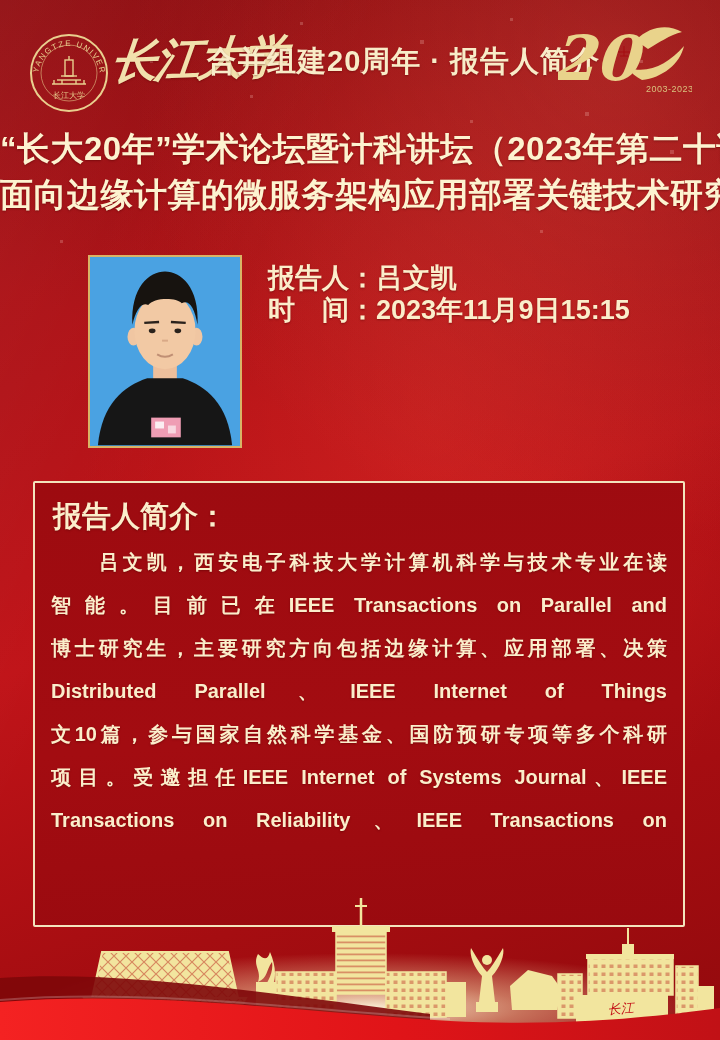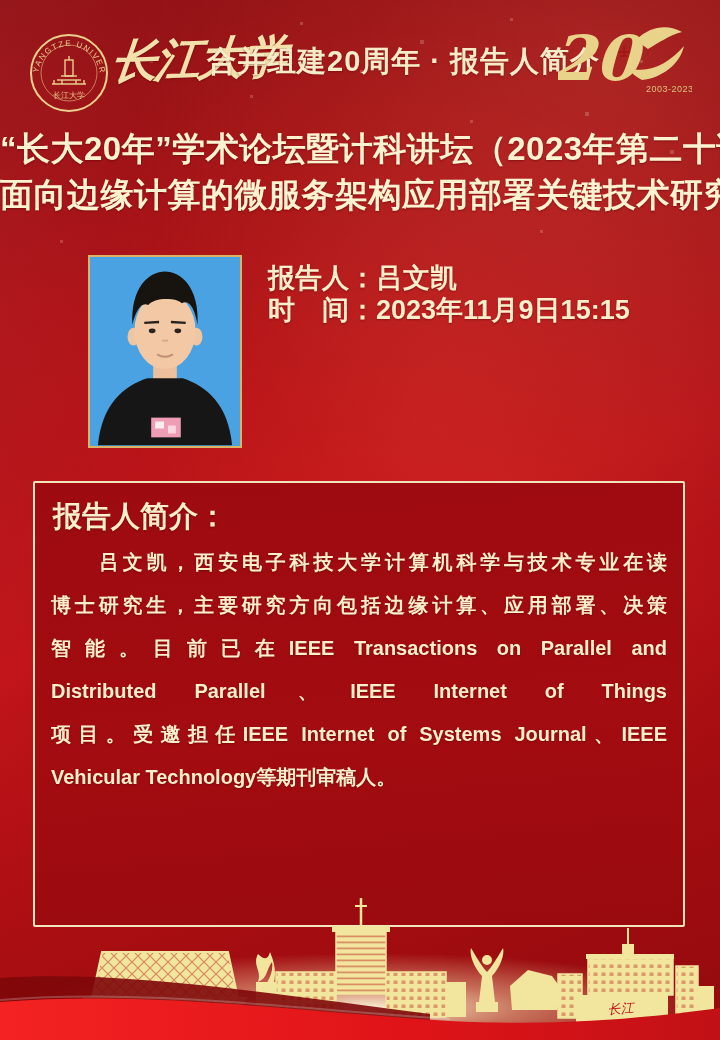--- a/index.html
+++ b/index.html
@@ -167,25 +167,26 @@
   </div>
 
   <div class="info-list">
     <div class="info-row">报告人：吕文凯</div>
     <div class="info-row">时　间：2023年11月9日15:15</div>
   </div>
 
   <div class="intro-box">
     <div class="intro-heading">报告人简介：</div>
     <div class="bio-line bio-first">吕文凯，西安电子科技大学计算机科学与技术专业在读</div>
+    <div class="bio-line">智能。目前已在IEEE Transactions on Parallel and</div>
     <div class="bio-line">博士研究生，主要研究方向包括边缘计算、应用部署、决策</div>
-    <div class="bio-line">智能。目前已在IEEE Transactions on Parallel and</div>
     <div class="bio-line">Distributed Parallel、IEEE Internet of Things</div>
+    <div class="bio-line">文10篇，参与国家自然科学基金、国防预研专项等多个科研</div>
     <div class="bio-line">项目。受邀担任IEEE Internet of Systems Journal、IEEE</div>
-    <div class="bio-line bio-last">Vehicular Technology等期刊审稿人。</div>
+    <div class="bio-line">Transactions on Reliability、IEEE Transactions on</div>
   </div>
 
   <svg class="skyline" viewBox="0 0 720 150">
     <defs>
       <radialGradient id="glow" cx="50%" cy="50%" r="50%">
         <stop offset="0%" stop-color="#fffbe0" stop-opacity="0.95"></stop>
         <stop offset="45%" stop-color="#ffeeb8" stop-opacity="0.45"></stop>
         <stop offset="100%" stop-color="#ffeeb8" stop-opacity="0"></stop>
       </radialGradient>
       <linearGradient id="waveG" x1="0" y1="0" x2="1" y2="0">

